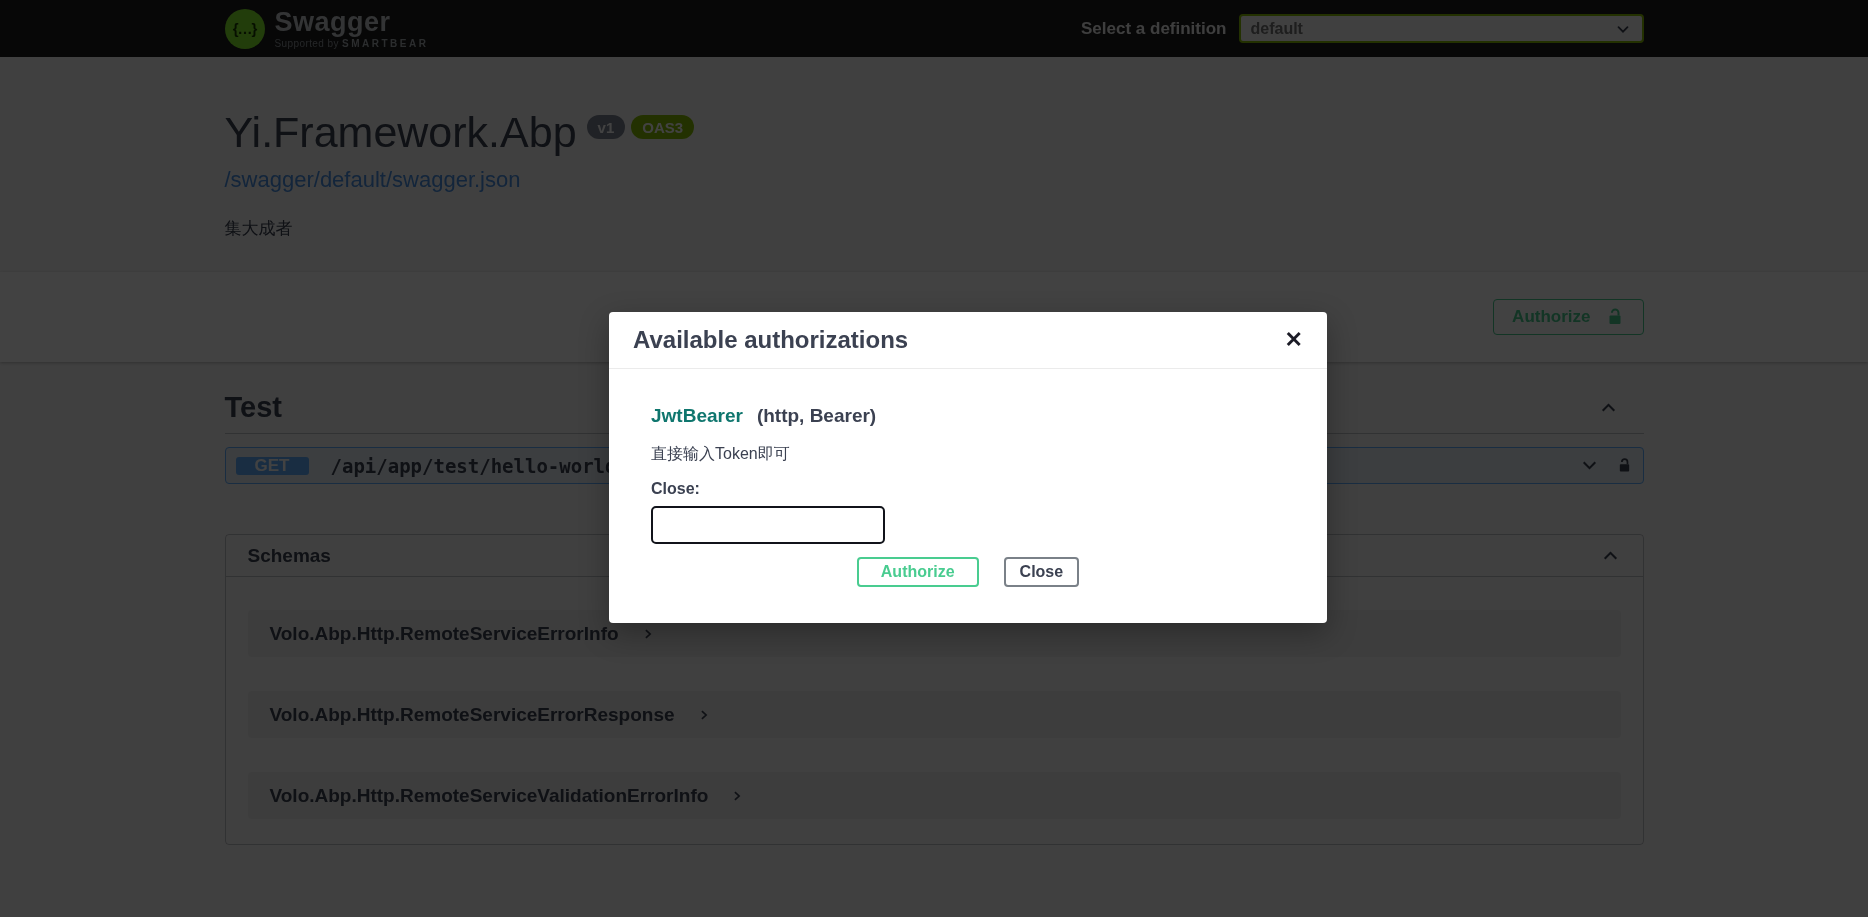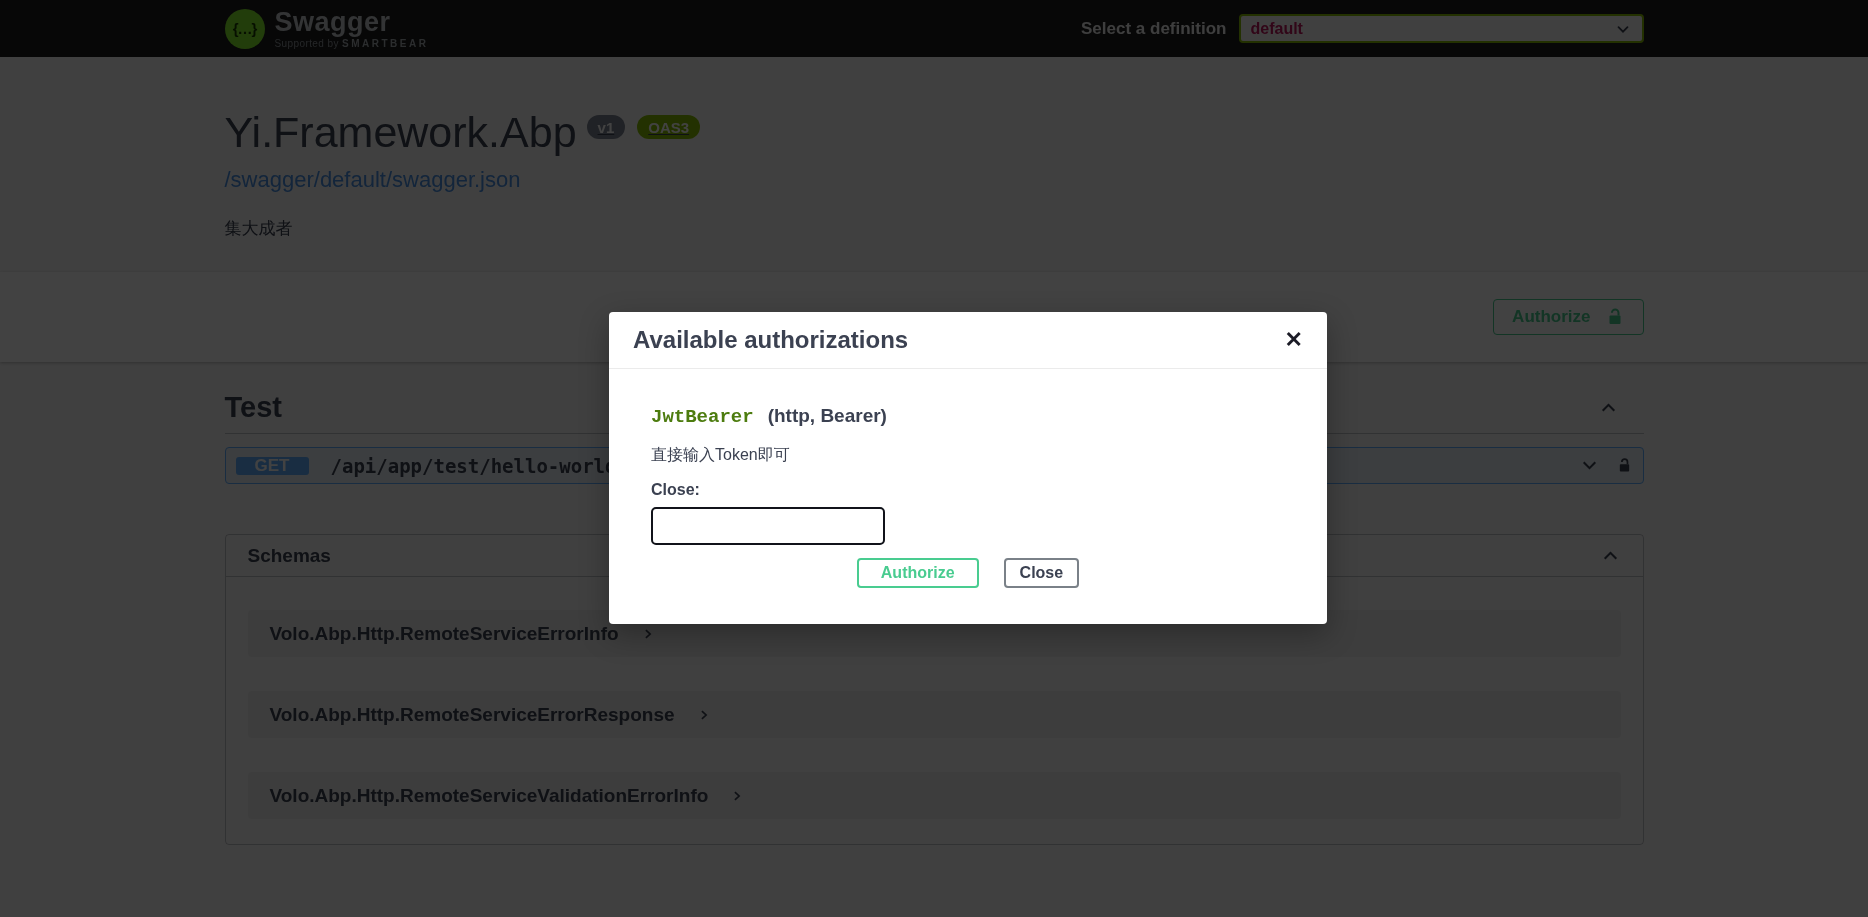--- a/index.html
+++ b/index.html
@@ -24,28 +24,28 @@
   }
   .logo-text { display:flex; flex-direction:column; line-height:1; }
   .brand { color:#c4c8cb; font-size:27px; font-weight:700; letter-spacing:.5px; }
   .tagline { margin-top:3px; font-size:10px; color:#8e9499; letter-spacing:.4px; }
   .tagline b { letter-spacing:2.5px; color:#a7acb1; }
   .def-group { display:flex; align-items:center; gap:12px; }
   .def-label { color:#f0f0f0; font-size:17px; font-weight:700; }
   .def-select {
     width:405px; height:29px; background:#f7f7f7; border:2px solid #89bf04;
     border-radius:4px; display:flex; align-items:center; justify-content:space-between;
-    padding:0 10px; font-size:16px; font-weight:700; color:#be185d; cursor:pointer;
+    padding:0 10px; font-size:16px; font-weight:700; color:#737373; cursor:pointer;
   }
 
   
   .info { padding-top:54px; }
   .title-row { display:flex; align-items:flex-start; gap:10px; }
   .page-title { font-size:43px; font-weight:400; color:#3b4151; line-height:1; }
-  .badges { display:flex; gap:12px; margin-top:4px;text-decoration:underline; }
+  .badges { display:flex; gap:6px; margin-top:4px; }
   .badge {
     height:24px; padding:0 11px; border-radius:57px; color:#fff;
     font-size:15px; font-weight:700; display:flex; align-items:center;
   }
   .badge-version { background:#7d8492; }
   .badge-oas { background:#89bf04; }
   .spec-link { display:inline-block; margin-top:13px; font-size:22px; color:#4990e2; text-decoration:none; }
   .description { margin-top:24px; font-size:17px; color:#3b4151; }
 
   
@@ -112,21 +112,21 @@
     display:flex; align-items:center; justify-content:space-between;
     padding:14px 24px; border-bottom:1px solid #ebebeb;
   }
   .modal-title { font-size:24px; font-weight:700; color:#3b4151; }
   .modal-close {
     background:none; border:none; font-size:22px; font-weight:700; color:#1b1b26;
     cursor:pointer; line-height:1; font-family:"Liberation Sans", sans-serif;
   }
   .modal-body { padding:36px 42px 36px 42px; }
   .auth-heading { display:flex; align-items:baseline; gap:14px; }
-  .auth-name { font-family:Liberation Mono, monospace; font-size:19px; font-weight:700; color:#4d7c0f; }
+  .auth-name { font-family:Liberation Sans, sans-serif; font-size:19px; font-weight:700; color:#0f766e; }
   .auth-type { font-size:19px; font-weight:700; color:#3b4151; }
   .auth-desc { margin-top:17px; font-size:16px; color:#3b4151; }
   .value-label { margin-top:15px; font-size:16px; font-weight:700; color:#3b4151; }
   .auth-input {
     margin-top:8px; width:234px; height:38px; border:2px solid #11131a; border-radius:5px;
     background:#fff; padding:0 10px; font-size:16px; color:#3b4151; outline:none;
     font-family:"Liberation Sans", sans-serif;
   }
   .auth-btn-wrapper { margin-top:13px; display:flex; justify-content:center; gap:25px; }
   .btn-modal {

